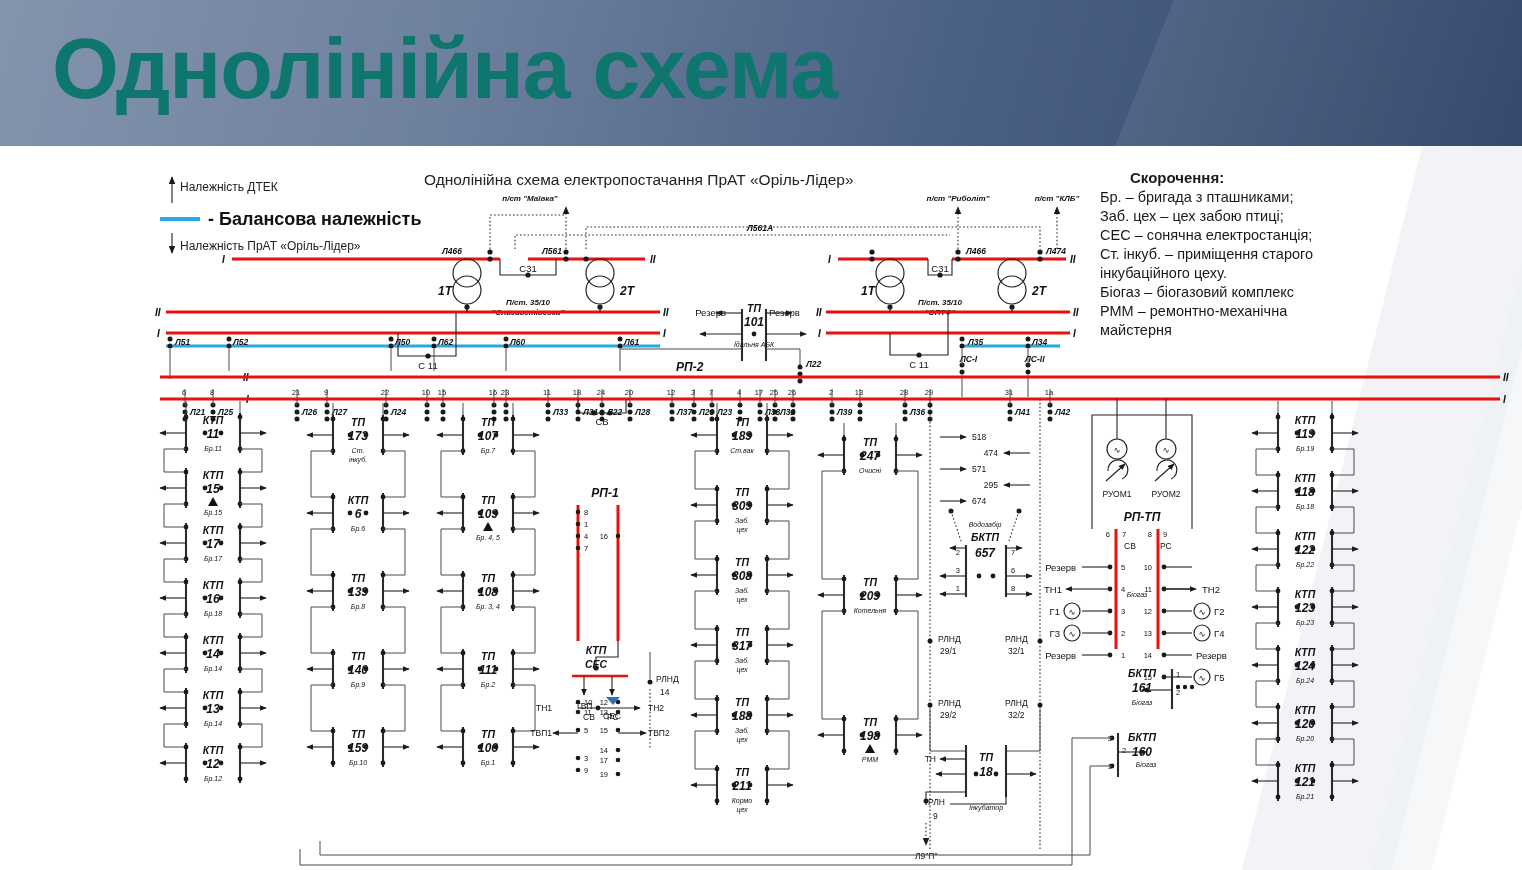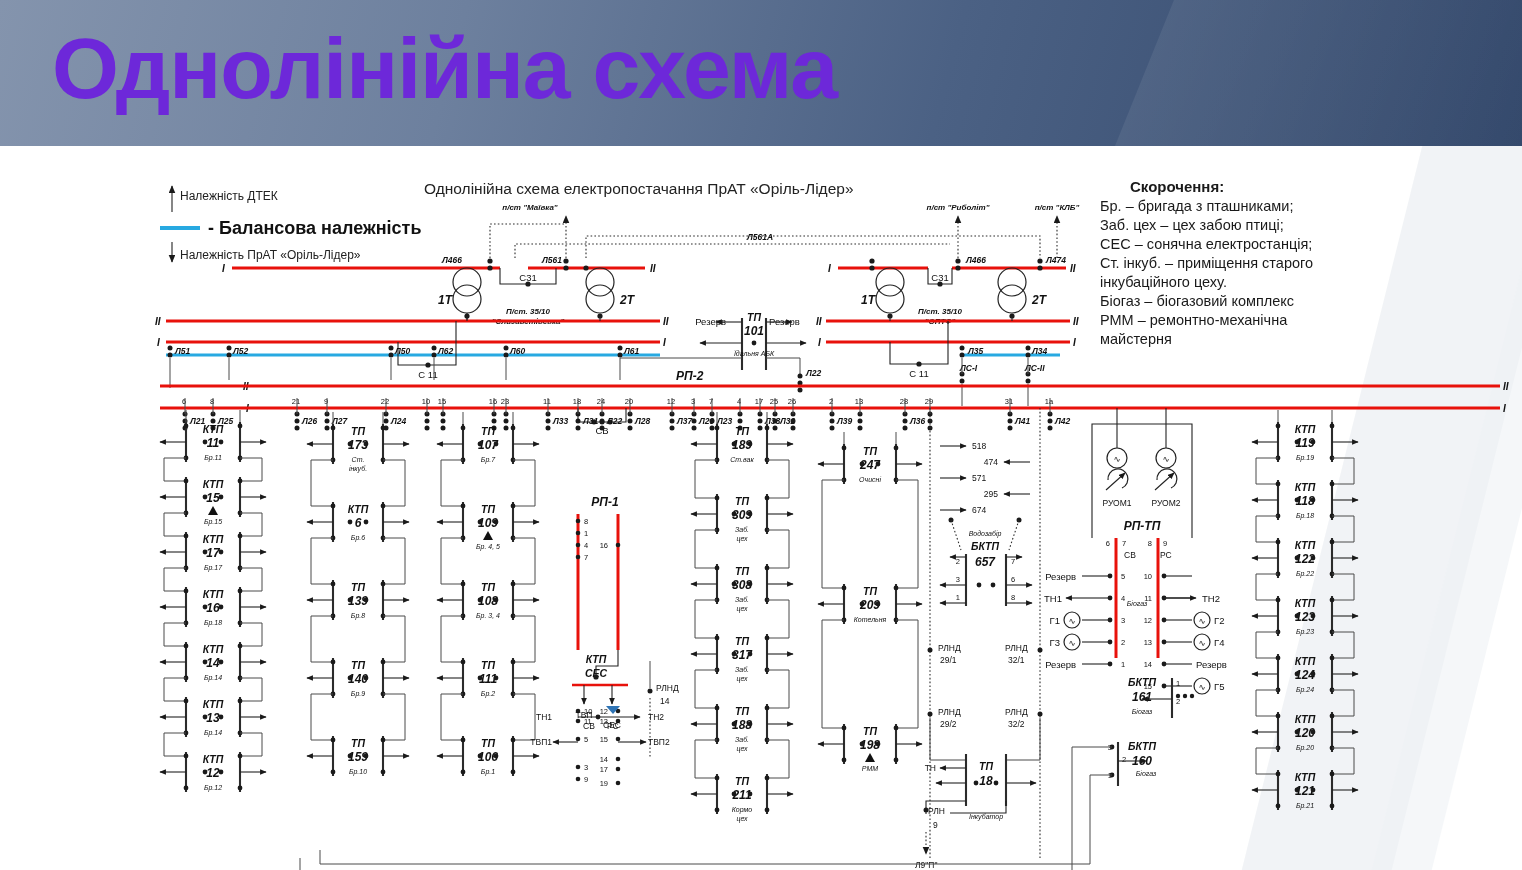--- a/index.html
+++ b/index.html
@@ -8,31 +8,31 @@
 
   
   #banner{position:absolute;left:0;top:0;width:1522px;height:146px;
           background:linear-gradient(100deg,#7b8ba6 0%,#6a7e9c 25%,#4e6party 40%,#3d5170 70%,#2c3e5c 100%);
           overflow:hidden;}
   #banner .g2{position:absolute;inset:0;
           background:linear-gradient(105deg,#8494ad 0%,#6d809e 30%,#4b6184 62%,#33486b 100%);}
   #banner .sheen{position:absolute;right:-40px;top:-90px;width:420px;height:420px;
           transform:rotate(22deg);
           background:linear-gradient(90deg,rgba(255,255,255,.07),rgba(255,255,255,0));}
-  #banner h1{position:absolute;left:52px;top:8px;margin:0;color:#6d28d9;
+  #banner h1{position:absolute;left:52px;top:8px;margin:0;color:#0f766e;
           font-size:86px;font-weight:bold;letter-spacing:-1px;line-height:120px;}
 
   
   #wm{position:absolute;right:0;top:146px;width:420px;height:724px;overflow:hidden;pointer-events:none;}
   #wm i{position:absolute;display:block;background:#eef1f5;}
   #wm .b1{width:150px;height:724px;right:40px;top:0;transform:skewX(-14deg);opacity:.85;}
   #wm .b2{width:60px;height:724px;right:0px;top:0;transform:skewX(-14deg);opacity:.6;}
 
   
-  #canvas{position:absolute;left:0;top:158px;width:1522px;height:619px;}
+  #canvas{position:absolute;left:0;top:149px;width:1522px;height:619px;}
   svg#sch{position:absolute;left:0;top:0;}
 
   .ttl{font-size:15.5px;fill:#222;}
   .leg{font-size:12px;fill:#222;}
   .legbig{font-size:18px;fill:#111;font-weight:600;}
   .abbr{font-size:14.5px;fill:#1a1a1a;}
   .abbrh{font-size:15px;fill:#1a1a1a;font-weight:bold;}
   .lbl{font-size:8.5px;fill:#111;font-style:italic;font-weight:bold;}
   .lblp{font-size:8.5px;fill:#111;}
   .num{font-size:7.5px;fill:#111;}

